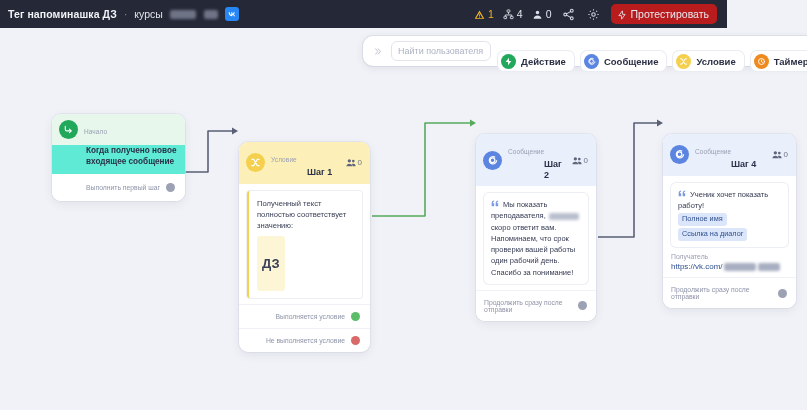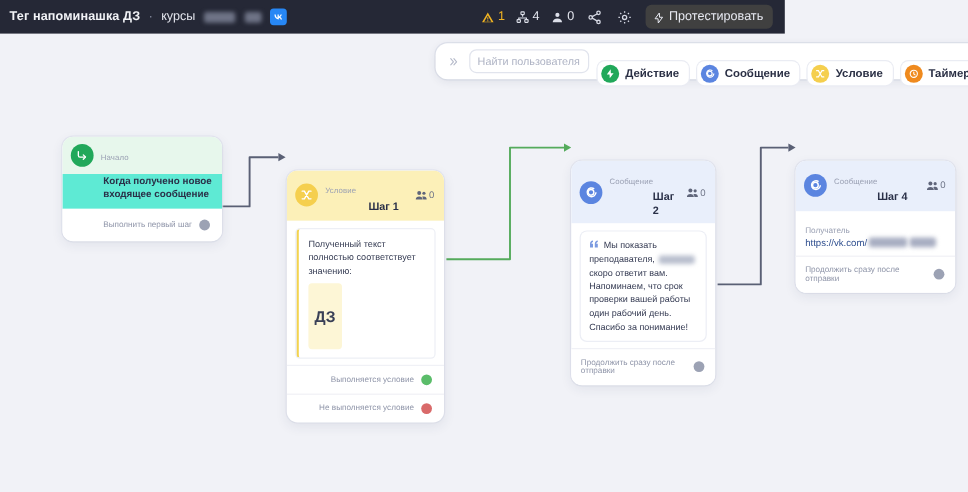--- a/index.html
+++ b/index.html
@@ -17,21 +17,21 @@
     width: 807px;
     height: 410px;
     background: #f1f2f7;
     overflow: hidden;
   }
 
   
   .header {
     position: absolute;
     top: 0; left: 0;
-    width: 654px;
+    width: 727px;
     height: 28px;
     background: #252836;
     display: flex;
     align-items: center;
     padding: 0 8px;
     box-sizing: border-box;
     color: #e8eaf0;
   }
   .header-left {
     display: flex;
@@ -102,21 +102,21 @@
     justify-content: center;
     width: 16px; height: 16px;
     color: #d4d7e2;
   }
   .hdr-icon svg { display:block; }
 
   .test-btn {
     display: flex;
     align-items: flex-end;
     gap: 4px;
-    background: #404040;
+    background: #b91c1c;
     border-radius: 5px;
     padding: 4px 8px 4px 6px;
     font-size: 10.5px;
     color: #e7e9f1;
     white-space: nowrap;
   }
   .test-btn svg { display:block; }
 
   
   .toolbar {
@@ -586,20 +586,29 @@
               <circle cx="8" cy="6" r="4"></circle>
                 <circle cx="17.5" cy="6.5" r="3.2"></circle>
               <path d="M1 19c0-3.6 3.1-6 7-6s7 2.4 7 6H1zM16 19c0-2.4-.9-4.3-2.3-5.5 1.1-.4 2.4-.6 3.8-.6 3.3 0 5.5 1.9 5.5 6.1H16z"></path>
             </svg>
           </span>
           <span>0</span>
         </span>
       </div>
 
       <div class="node-body">
+        <div class="msg-bubble">
+          <span class="quote-ic">
+            <svg width="8" height="7" viewBox="0 0 24 20" fill="#7b9ae0">
+              <path d="M2 18V9.5C2 4.5 5 1.5 9.5 1v3.2C7 5 5.8 6.6 5.8 9H9.5V18H2zM14 18V9.5C14 4.5 17 1.5 21.5 1v3.2C19 5 17.8 6.6 17.8 9h3.7V18H14z"></path>
+            </svg>
+          </span><span>Ученик хочет показать работу!</span>
+          <div><span class="msg-var">Полное имя</span></div>
+          <div><span class="msg-var">Ссылка на диалог</span></div>
+        </div>
         <div class="recip-label">Получатель</div>
         <div class="recip-val">
           <span>https://vk.com/</span>
           <span class="redact" style="width:32px"></span>
           <span class="redact" style="width:22px"></span>
         </div>
       </div>
 
       <div class="msg-foot">
         <span class="port-label">Продолжить сразу после отправки</span>

